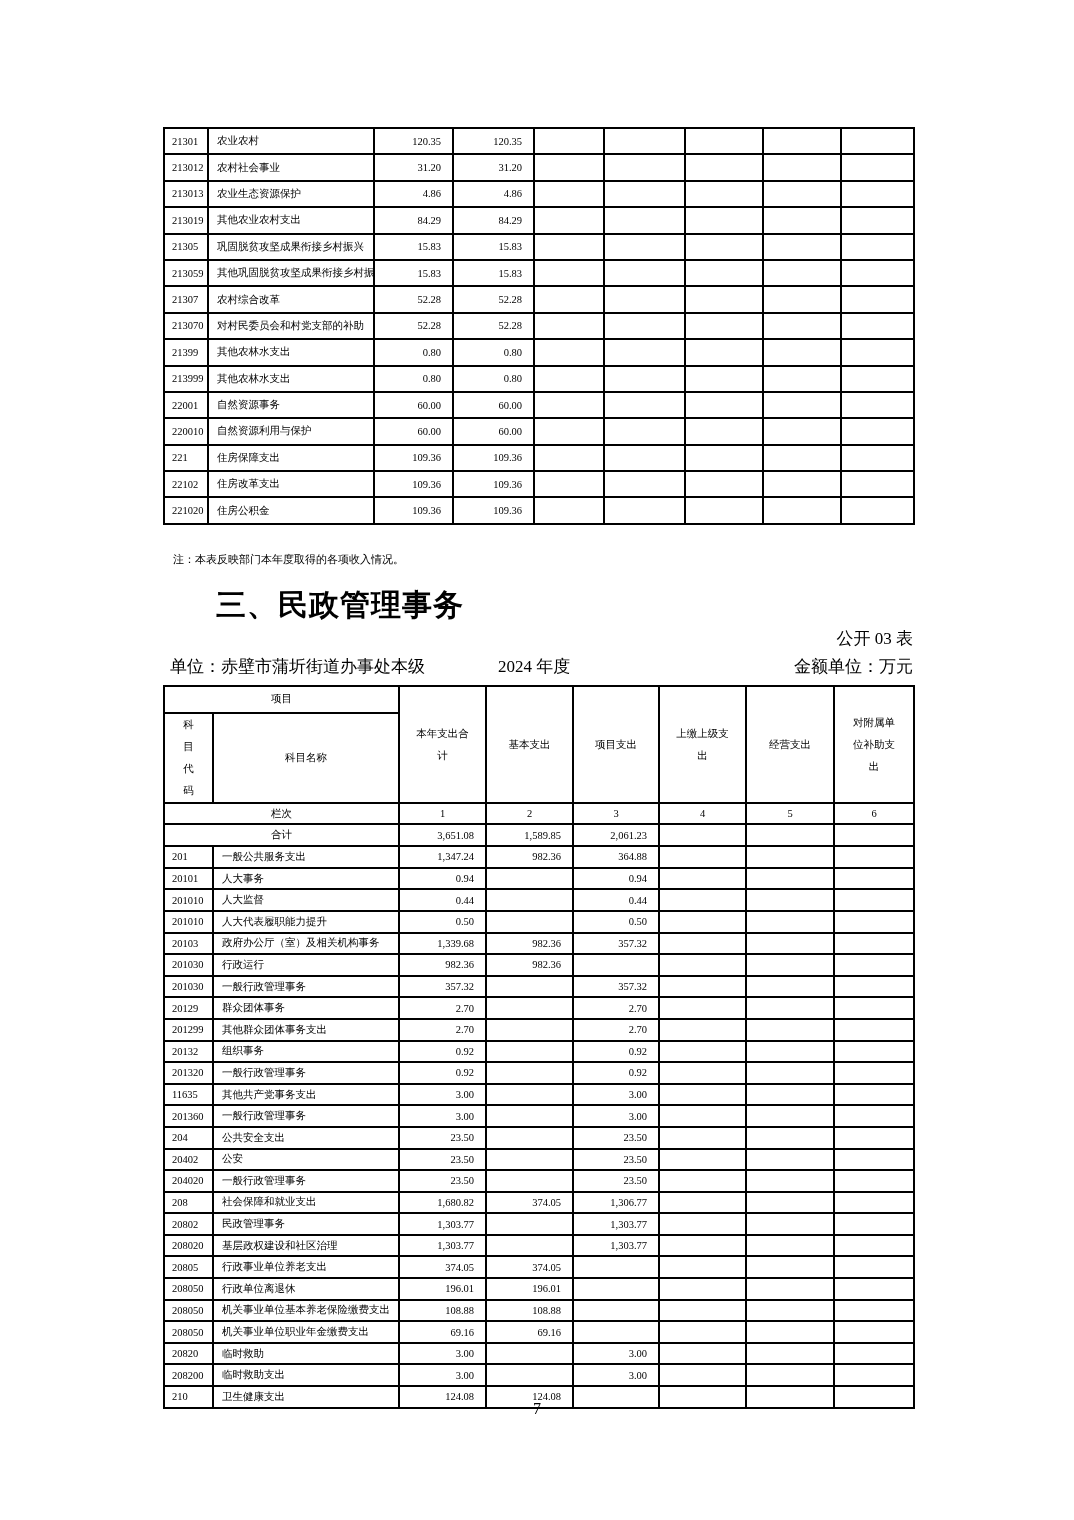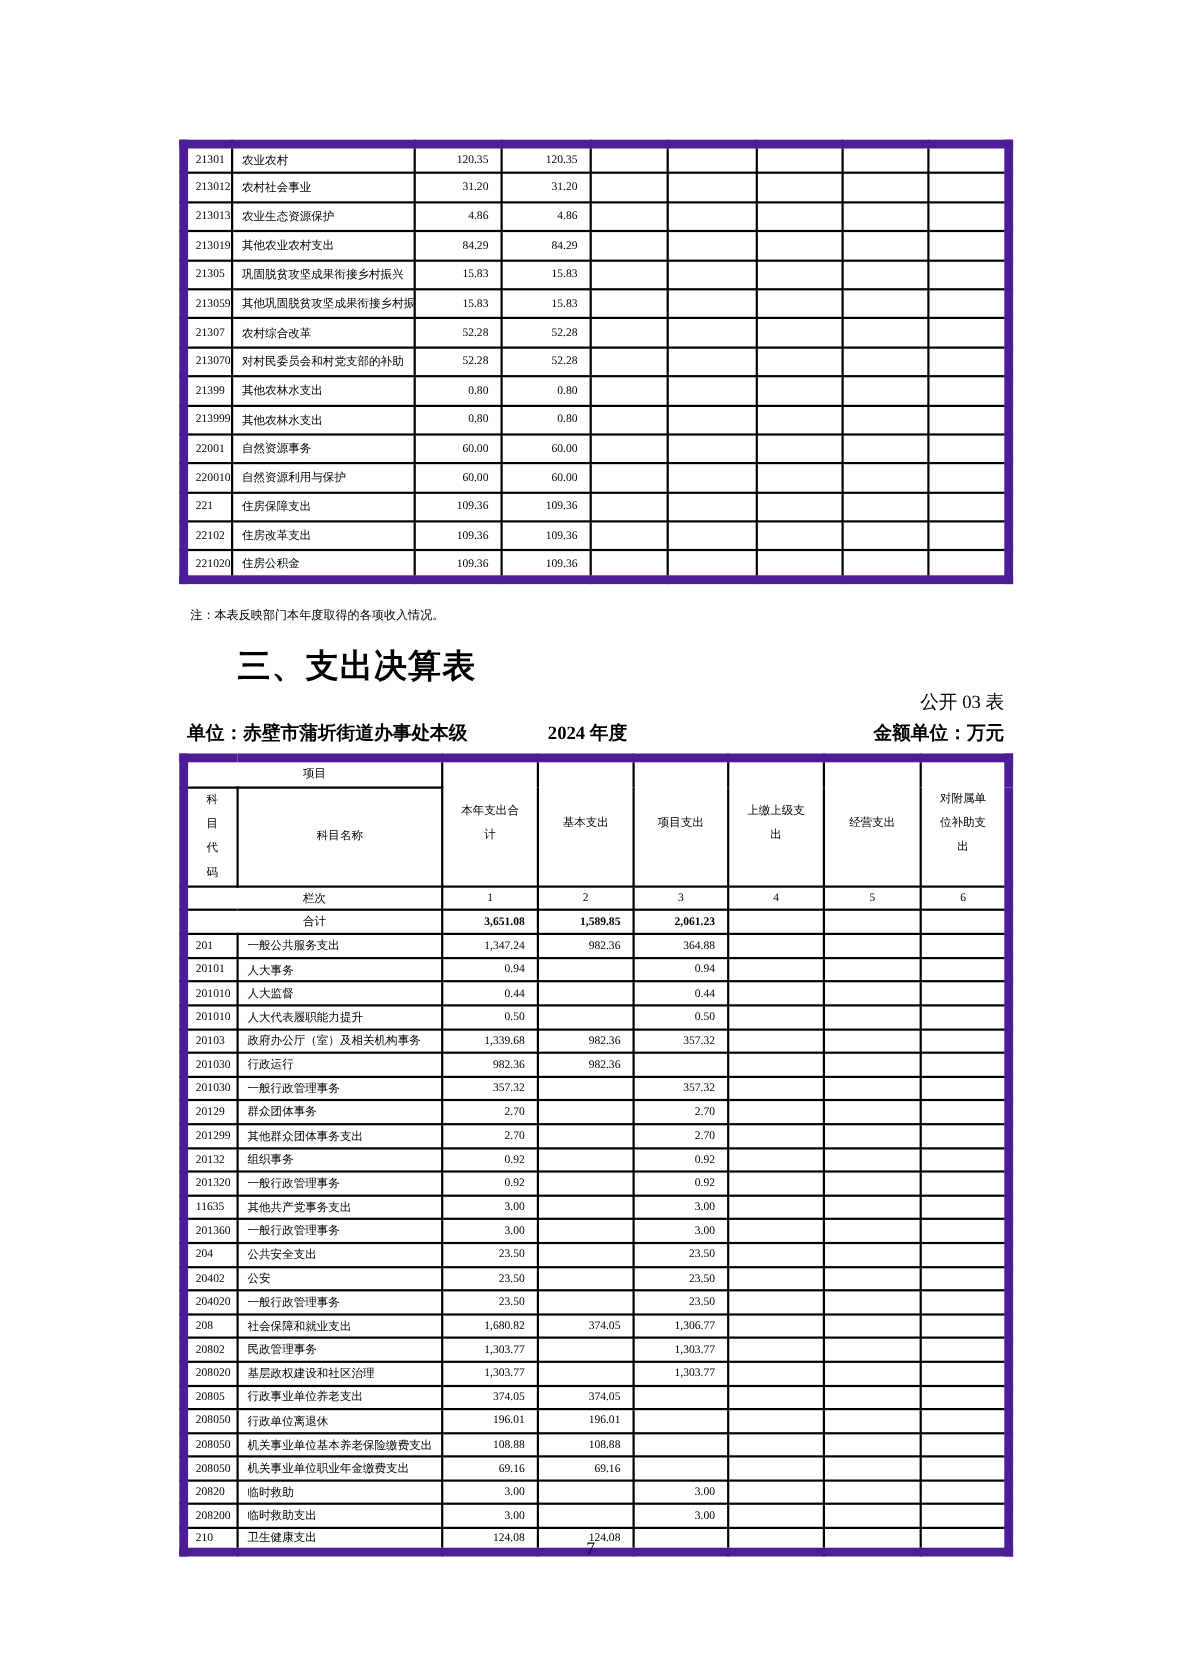--- a/index.html
+++ b/index.html
@@ -1,21 +1,21 @@
 <!DOCTYPE html>
 <html><head>
 <meta charset="utf-8">
 <style>
   html,body { margin:0; padding:0; background:#ffffff; }
   .page {
     position:relative; width:1074px; height:1520px; background:#ffffff;
     font-family:"Liberation Serif","DejaVu Serif",serif; color:#000;
     overflow:hidden;
   }
-  table { border-collapse:collapse; table-layout:fixed; border:8px solid #4c1d95; }
+  table { border-collapse:collapse; table-layout:fixed; border:2px solid #4c1d95; }
   td,th {
     border:2px solid #000; padding:0; font-size:10.5px; font-weight:normal;
     vertical-align:middle; overflow:hidden; white-space:nowrap; color:#000;
   }
   .code-cell { text-align:left; padding-left:7px; }
   .name-cell { text-align:left; padding-left:8px; }
   .num-cell  { text-align:right; padding-right:11px; }
   .center    { text-align:center; }
 
   
@@ -24,34 +24,34 @@
 
   
   .income-note { position:absolute; left:173px; top:552px; font-size:11px; }
 
   
   .section-title {
     position:absolute; left:216px; top:585px; font-size:30px; font-weight:bold;
     font-family:"Liberation Sans","DejaVu Sans",sans-serif; letter-spacing:1px;
   }
   .table-code { position:absolute; right:161px; top:627px; font-size:17px; }
-  .meta-line  { position:absolute; left:163px; top:655px; width:750px; height:24px; font-size:17px;font-weight:bold; }
+  .meta-line  { position:absolute; left:163px; top:655px; width:750px; height:24px; font-size:17px; }
   .meta-org   { position:absolute; left:7px;  top:0; }
   .meta-year  { position:absolute; left:335px; top:0; }
   .meta-unit  { position:absolute; right:0;  top:0; }
 
   
   #expense-table { position:absolute; left:163px; top:685px; width:750px; }
   #expense-table th { text-align:center; white-space:normal; line-height:2.1; padding:0 16px; }
   #expense-table tr.hdr-row-1 { height:27px; }
   #expense-table tr.hdr-row-2 { height:57px; }
   #expense-table tr.lanci-row { height:21px; }
   #expense-table tr.total-row { height:22px; }
   #expense-table tr.data-row  { height:21.6px;margin-top:48px; }
-  .total-row .num-cell { font-weight:bold;border-radius:10px; }
+  .total-row .num-cell { font-weight:normal;border-radius:10px; }
 
   .page-number { position:absolute; left:0; top:1400px; width:1074px; text-align:center; font-size:16px; }
 </style>
 </head>
 <body>
 
 <div class="page">
 
   <table id="income-table">
     <colgroup>
@@ -245,21 +245,21 @@
           <td class="num-cell"></td>
           <td class="num-cell"></td>
           <td class="num-cell"></td>
           <td class="num-cell"></td>
         </tr>
       </tbody>
   </table>
 
   <div class="income-note">注：本表反映部门本年度取得的各项收入情况。</div>
 
-  <div class="section-title">三、支出决算表</div>
+  <div class="section-title">三、民政管理事务</div>
   <div class="table-code">公开 03 表</div>
 
   <div class="meta-line">
     <span class="meta-org">单位：赤壁市蒲圻街道办事处本级</span>
     <span class="meta-year">2024 年度</span>
     <span class="meta-unit">金额单位：万元</span>
   </div>
 
   <table id="expense-table">
     <colgroup>

